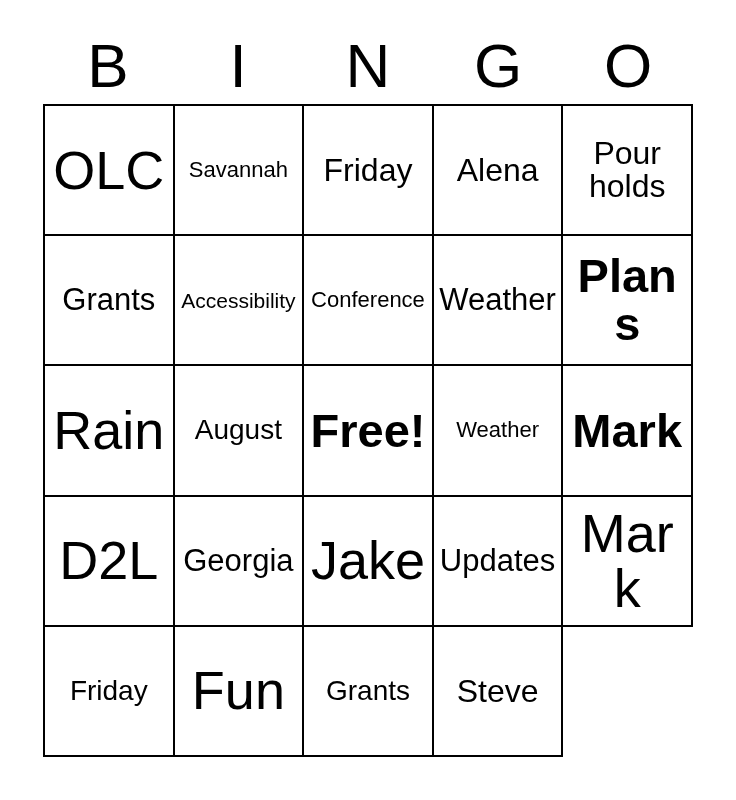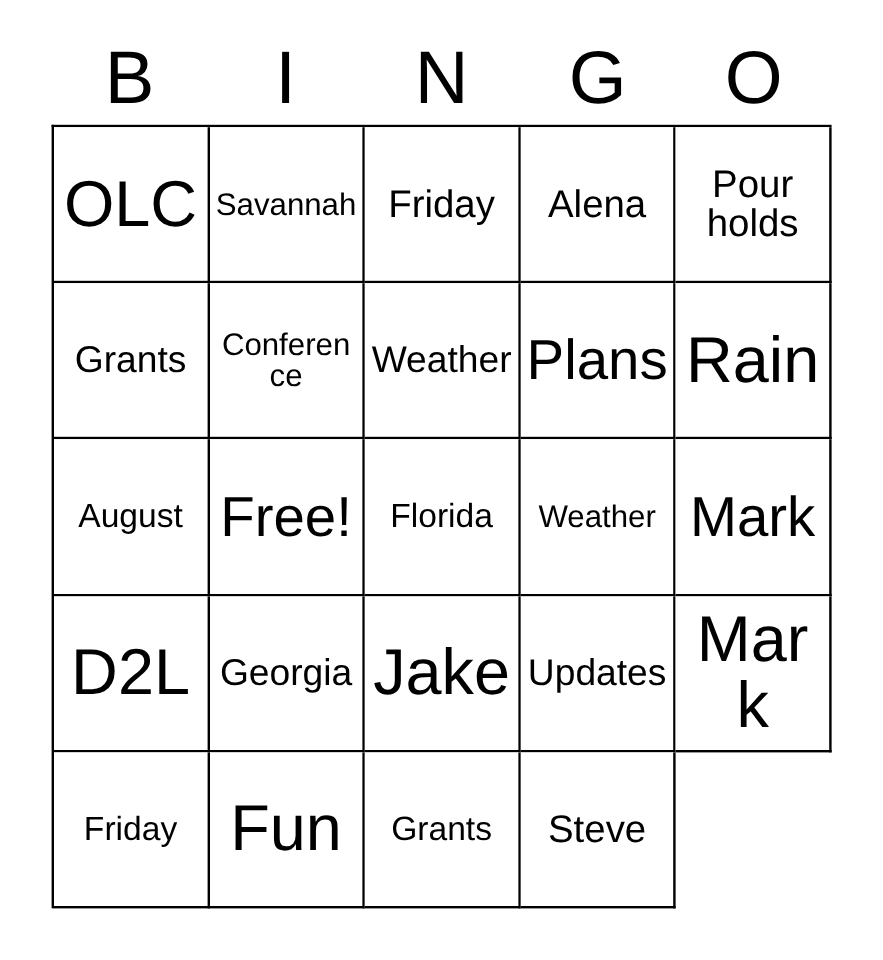--- a/index.html
+++ b/index.html
@@ -75,25 +75,25 @@
     display: block;
     width: 100%;
     line-height: 1.02;
     font-weight: 400;
     color: #000000;
     word-wrap: break-word;
   }
 
   
   .fs-xxl { font-size: 54px; }
-  .fs-xl  { font-size: 47px; }
+  .fs-xl  { font-size: 47px; font-weight: bold; }
   .fs-lg  { font-size: 32px; }
   .fs-md  { font-size: 28px; }
   .fs-sm  { font-size: 31px; }
-  .fs-xs  { font-size: 26px; }
+  .fs-xs  { font-size: 22px; }
   .fs-xxs { font-size: 21px; }
 </style>
 </head>
 <body>
 
 <div id="bingo-card">
 
   <div id="bingo-header">
     <div class="header-letter">B</div>
     <div class="header-letter">I</div>
@@ -115,39 +115,39 @@
       <div class="bingo-cell">
         <span class="cell-text fs-lg">Alena</span>
       </div>
       <div class="bingo-cell">
         <span class="cell-text fs-lg">Pour holds</span>
       </div>
       <div class="bingo-cell">
         <span class="cell-text fs-sm">Grants</span>
       </div>
       <div class="bingo-cell">
+        <span class="cell-text fs-xxs">Accessibility</span>
+      </div>
+      <div class="bingo-cell">
         <span class="cell-text fs-xs">Conference</span>
       </div>
       <div class="bingo-cell">
         <span class="cell-text fs-sm">Weather</span>
       </div>
       <div class="bingo-cell">
         <span class="cell-text fs-xl">Plans</span>
       </div>
       <div class="bingo-cell">
         <span class="cell-text fs-xxl">Rain</span>
       </div>
       <div class="bingo-cell">
         <span class="cell-text fs-md">August</span>
       </div>
       <div class="bingo-cell">
         <span class="cell-text fs-xl">Free!</span>
-      </div>
-      <div class="bingo-cell">
-        <span class="cell-text fs-md">Florida</span>
       </div>
       <div class="bingo-cell">
         <span class="cell-text fs-xs">Weather</span>
       </div>
       <div class="bingo-cell">
         <span class="cell-text fs-xl">Mark</span>
       </div>
       <div class="bingo-cell">
         <span class="cell-text fs-xxl">D2L</span>
       </div>

